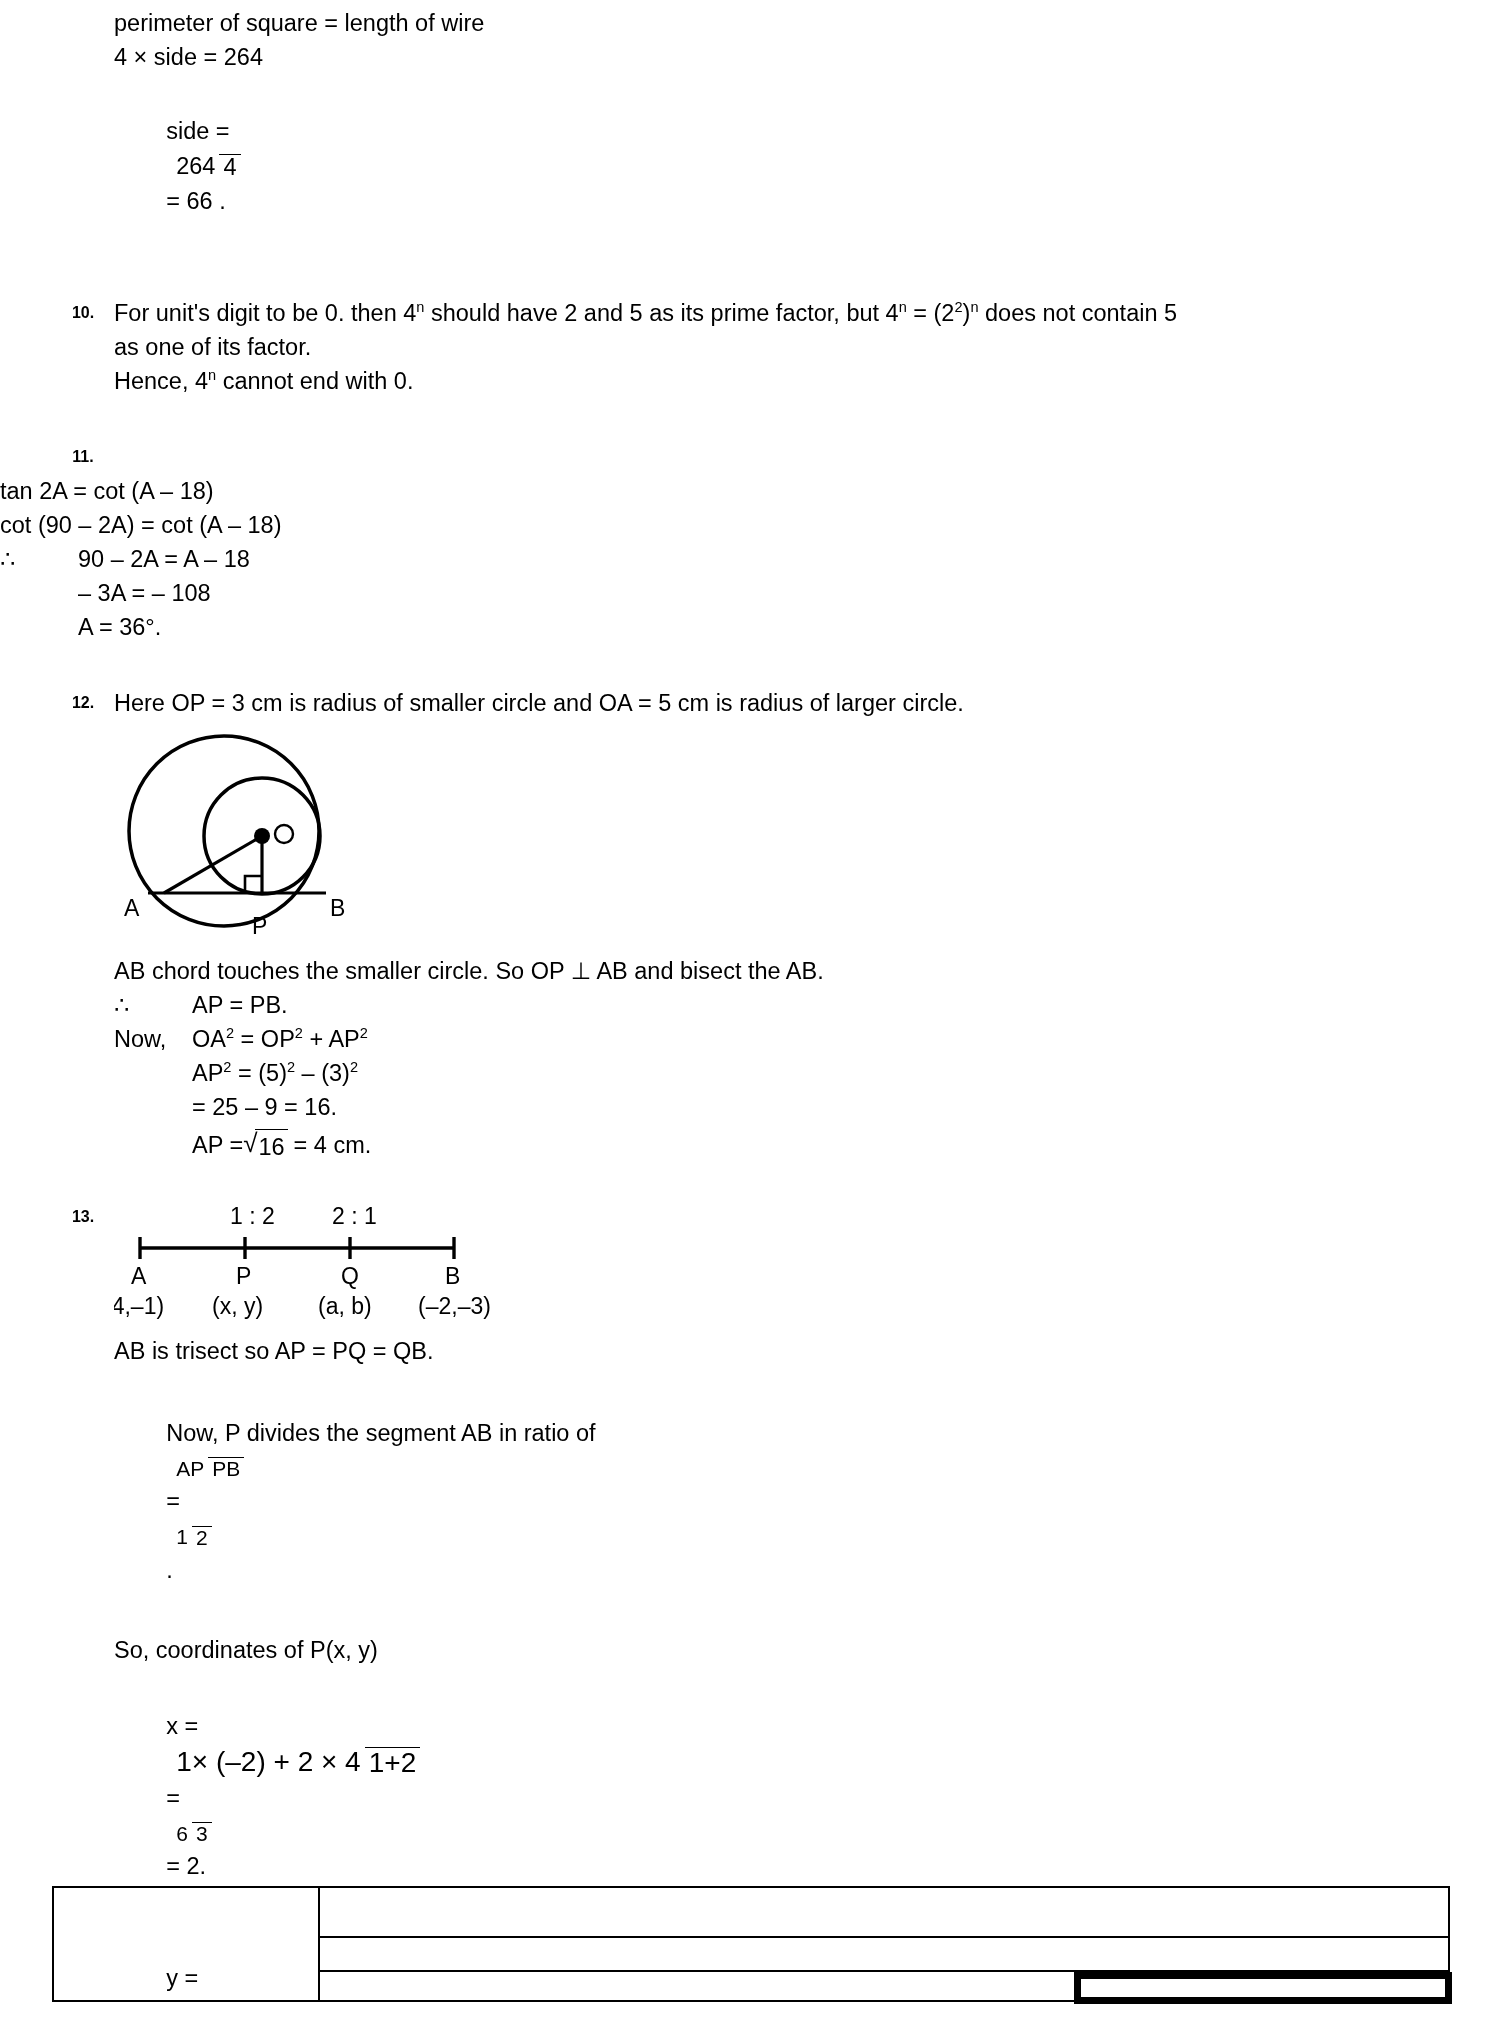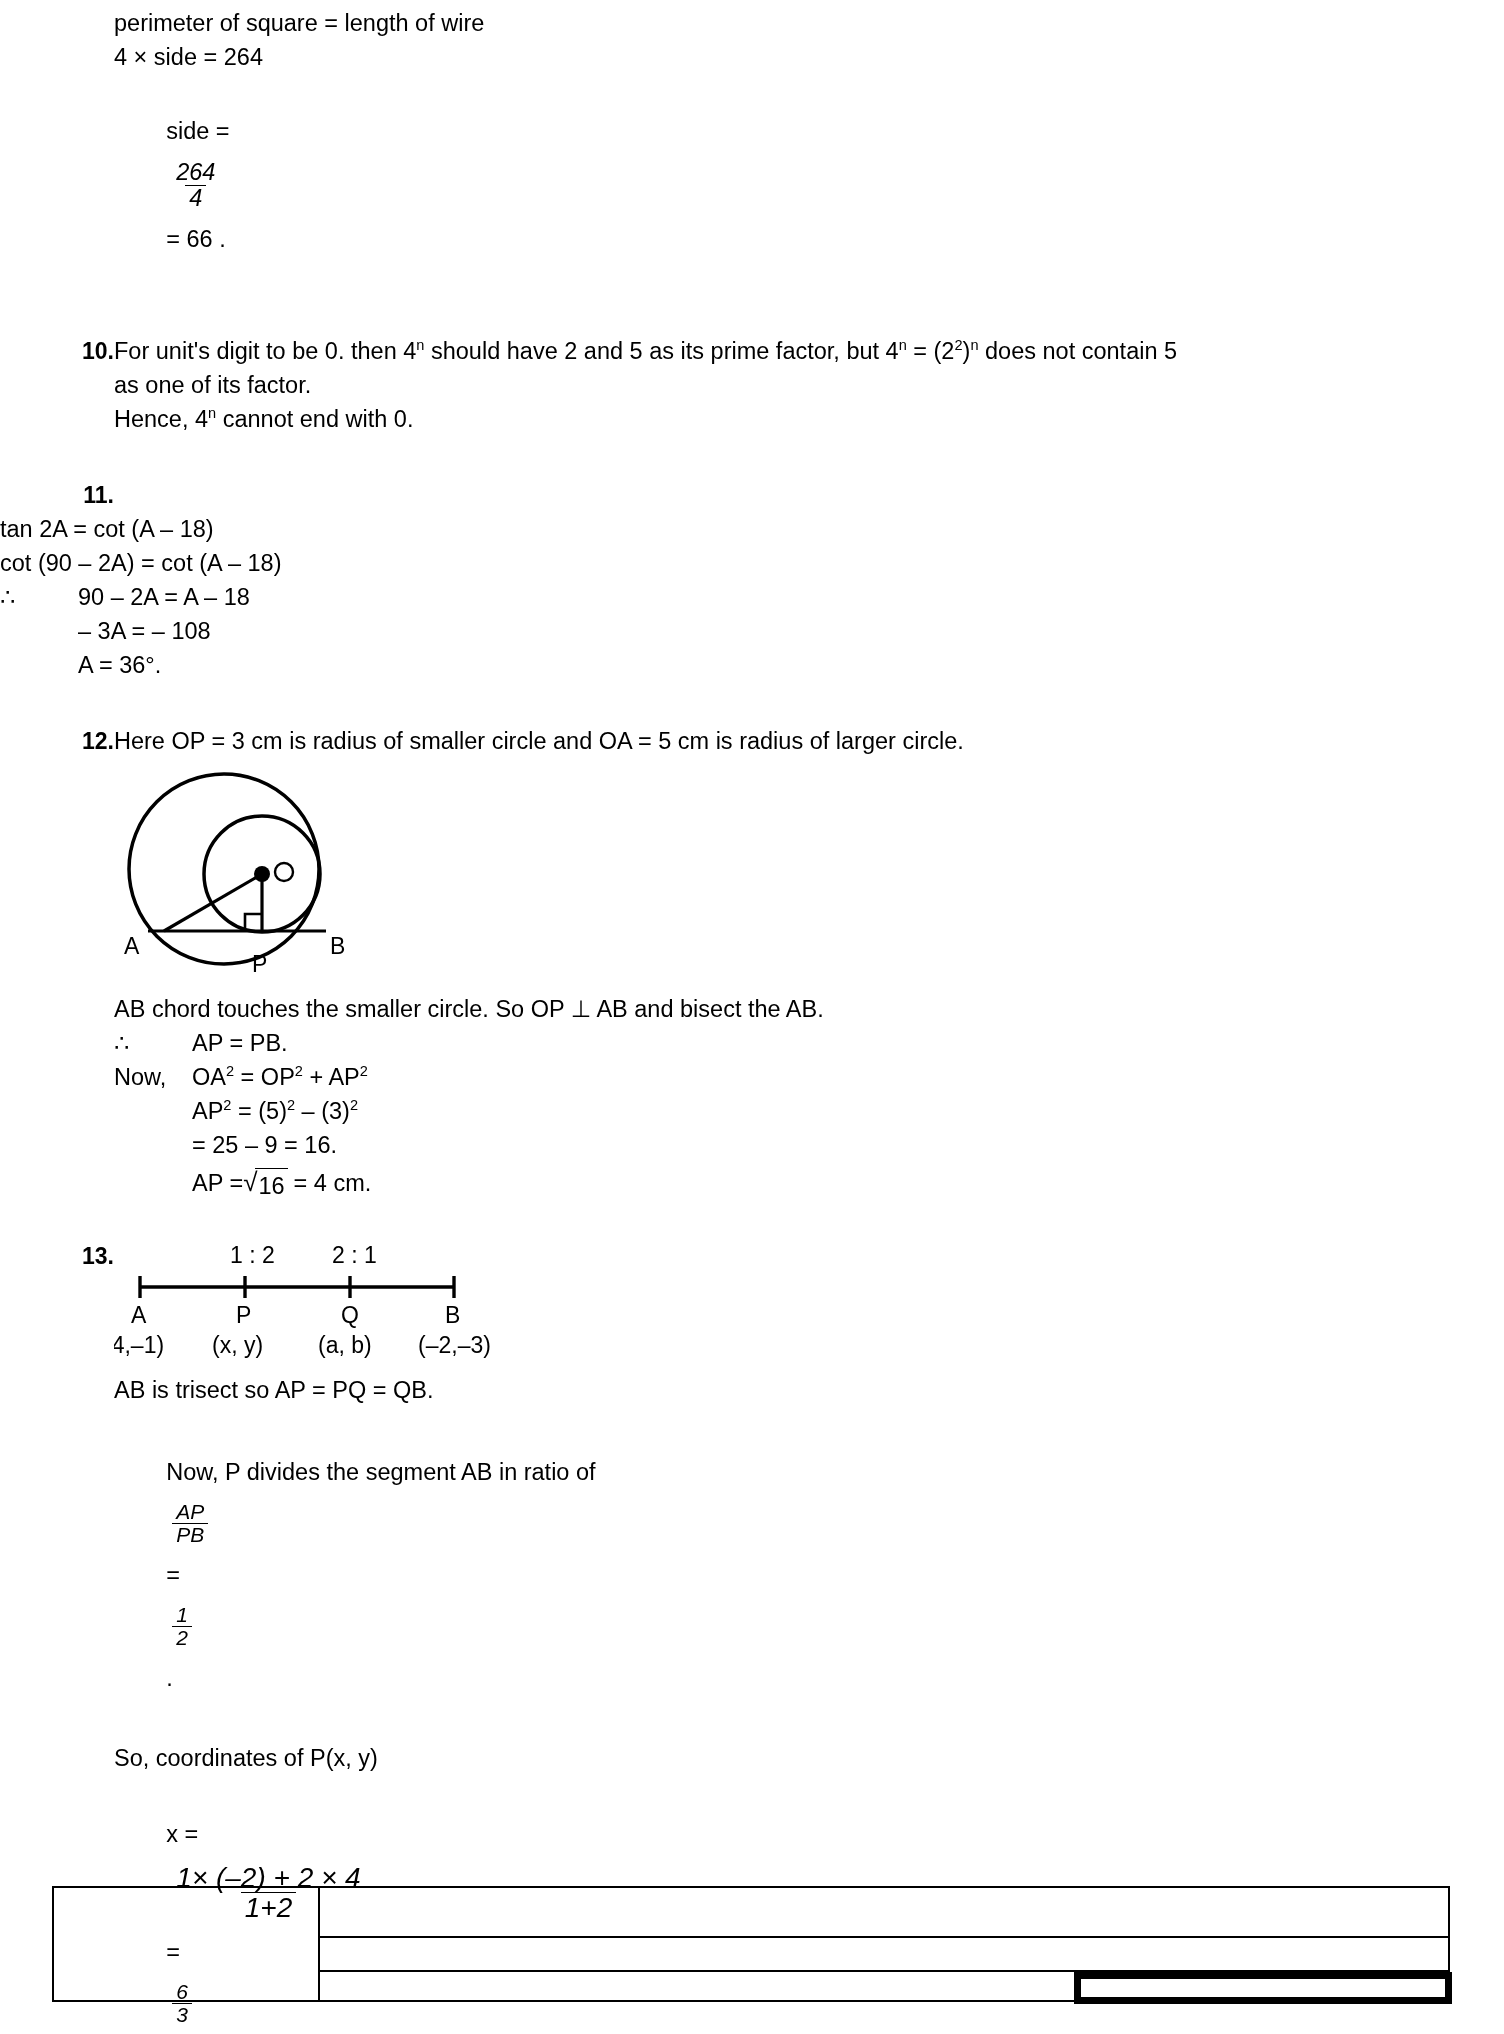--- a/index.html
+++ b/index.html
@@ -6,32 +6,32 @@
   body{
     width:1504px;height:2034px;
     font-family:"Liberation Sans","DejaVu Sans",sans-serif;
     color:#000000;
     position:relative;
     overflow:hidden;
   }
   .page{position:relative;width:1504px;height:2034px;}
   .row{display:flex;align-items:flex-start;}
   .qnum{
-    width:62px;min-width:62px;text-align:right;
-    font-weight:bold;font-size:23px;line-height:34px;
+    width:62px;min-width:62px;text-align:center;
+    font-weight:bold;font-size:16px;line-height:34px;
     padding-left:52px;box-sizing:content-box;
   }
   .body{flex:1;padding-right:40px;}
   .line{font-size:23.5px;line-height:34px;white-space:pre-wrap;}
   sup{font-size:0.62em;vertical-align:super;line-height:0;}
   .sect{margin-bottom:0px;}
 
   
-  .frac{display:inline-flex;flex-direction:column;align-items:center;
-        vertical-align:middle;margin:12px 6px;line-height:1.05;font-style:italic;}
+  .frac{display:inline-flex;flex-direction:row;align-items:center;
+        vertical-align:middle;margin:4px 6px;line-height:1.05;}
   .frac .num{padding:0 4px;}
   .frac .den{padding:0 4px;border-top:1.6px solid #000;}
   .fr-s{font-size:21px;}
   .fr-xs{font-size:28px;}
 
   
   .rad{display:inline-flex;align-items:stretch;vertical-align:middle;}
   .rad .sign{font-size:26px;line-height:1;position:relative;top:1px;}
   .rad .under{border-top:1.7px solid #000;padding:0 3px;margin-left:-2px;}
   .lbl{display:inline-block;width:78px;}

